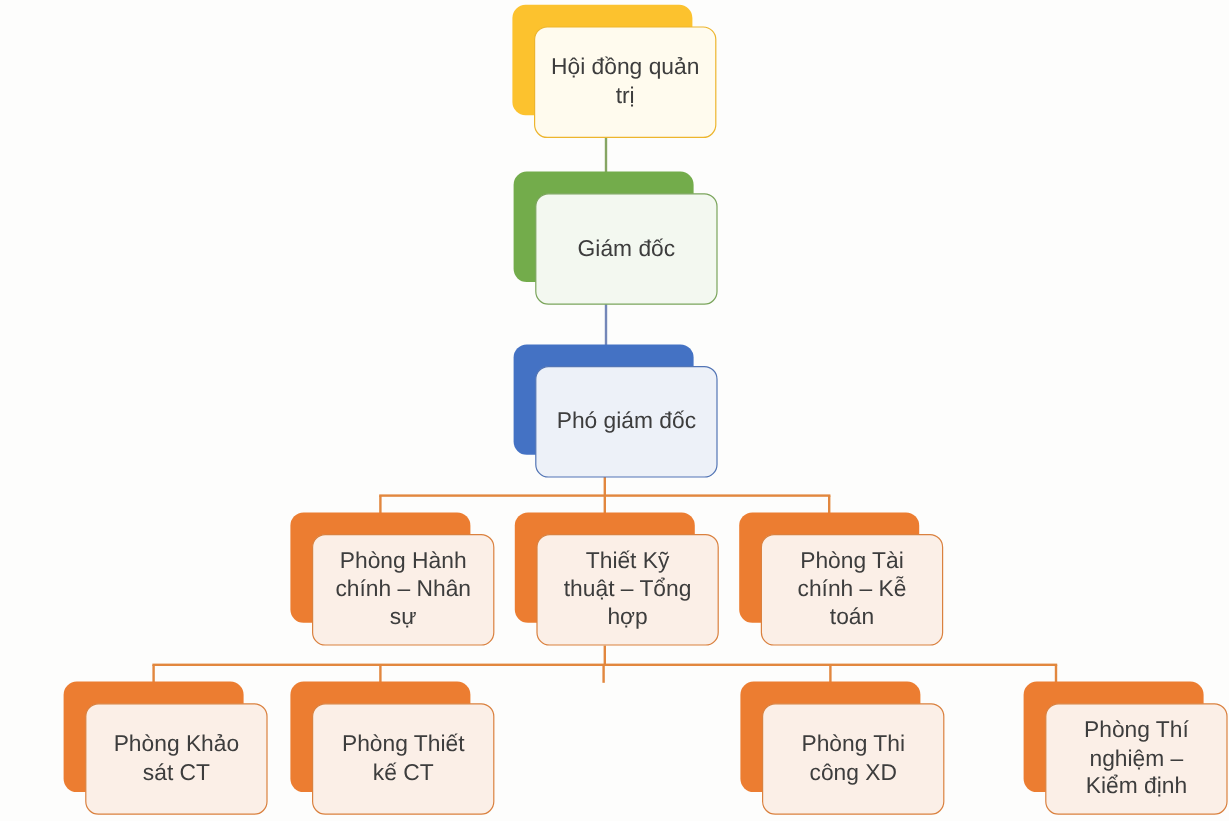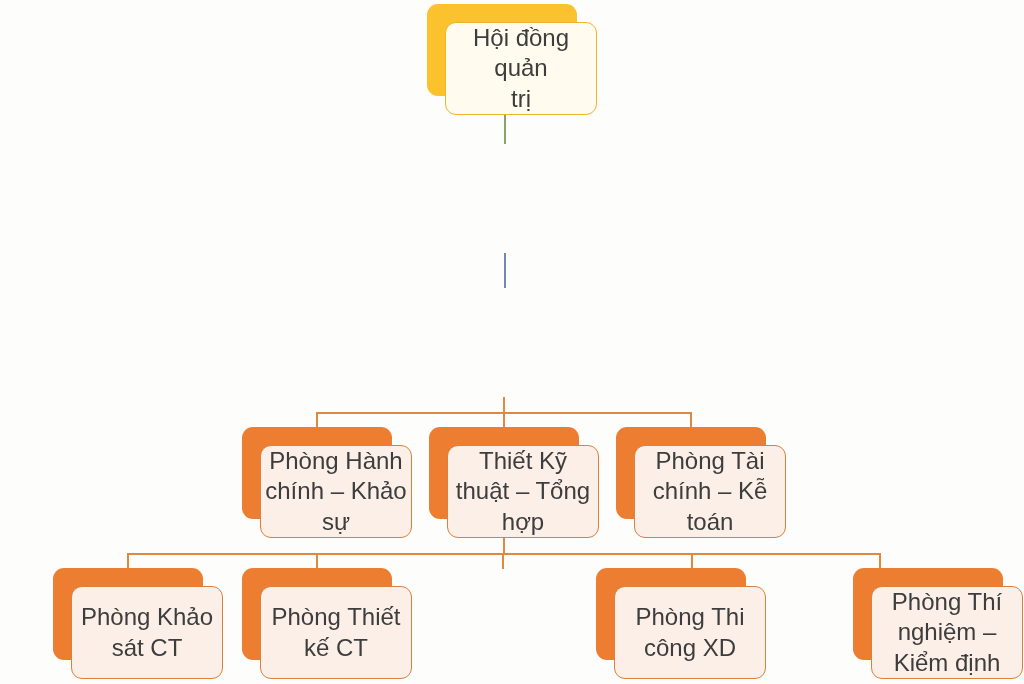--- a/index.html
+++ b/index.html
@@ -25,21 +25,21 @@
     position: absolute; left: 18px; top: 18px;
     width: 150px; height: 91px;
     border: 1.5px solid;
     border-radius: 11px;
     display: flex; align-items: center; justify-content: center;
   }
   .node .label {
     display: block;
     text-align: center;
     white-space: pre-line;
-    font-size: 24px;
+    font-size: 19px;
     line-height: 1.26;
     color: var(--text);
     padding: 0 4px;
   }
   .node.yellow .back  { background: var(--yellow); }
   .node.yellow .front { background: var(--yellow-fill); border-color: var(--yellow-border); }
   .node.green  .back  { background: var(--green); }
   .node.green  .front { background: var(--green-fill);  border-color: var(--green-border); }
   .node.blue   .back  { background: var(--blue); }
   .node.blue   .front { background: var(--blue-fill);   border-color: var(--blue-border); }
@@ -74,27 +74,39 @@
   <div class="line vline orange" style="left:879px; top:554px; height:15px;"></div>
 
   <div class="node yellow" style="left:427px; top:4px;">
     <div class="back"></div>
     <div class="front">
       <span class="label">Hội đồng quản
 trị</span>
     </div>
   </div>
 
+  <div class="node green" style="left:428px; top:143px;">
+    <div class="back"></div>
+    <div class="front">
+      <span class="label">Giám đốc</span>
+    </div>
+  </div>
 
+  <div class="node blue" style="left:428px; top:287px;">
+    <div class="back"></div>
+    <div class="front">
+      <span class="label">Phó giám đốc</span>
+    </div>
+  </div>
 
   <div class="node orange" style="left:242px; top:427px;">
     <div class="back"></div>
     <div class="front">
       <span class="label">Phòng Hành
-chính – Khảo
+chính – Nhân
 sự</span>
     </div>
   </div>
   <div class="node orange" style="left:429px; top:427px;">
     <div class="back"></div>
     <div class="front">
       <span class="label">Thiết Kỹ
 thuật – Tổng
 hợp</span>
     </div>
@@ -115,21 +127,21 @@
 kế CT</span>
     </div>
   </div>
   <div class="node orange" style="left:53px; top:568px;">
     <div class="back"></div>
     <div class="front">
       <span class="label">Phòng Khảo
 sát CT</span>
     </div>
   </div>
-  <div class="node orange" style="left:596px; top:568px;padding-left:12px;">
+  <div class="node orange" style="left:617px; top:568px;padding-left:12px;">
     <div class="back"></div>
     <div class="front">
       <span class="label">Phòng Thi
 công XD</span>
     </div>
   </div>
   <div class="node orange" style="left:805px; top:568px;margin-left:48px;">
     <div class="back"></div>
     <div class="front">
       <span class="label">Phòng Thí

